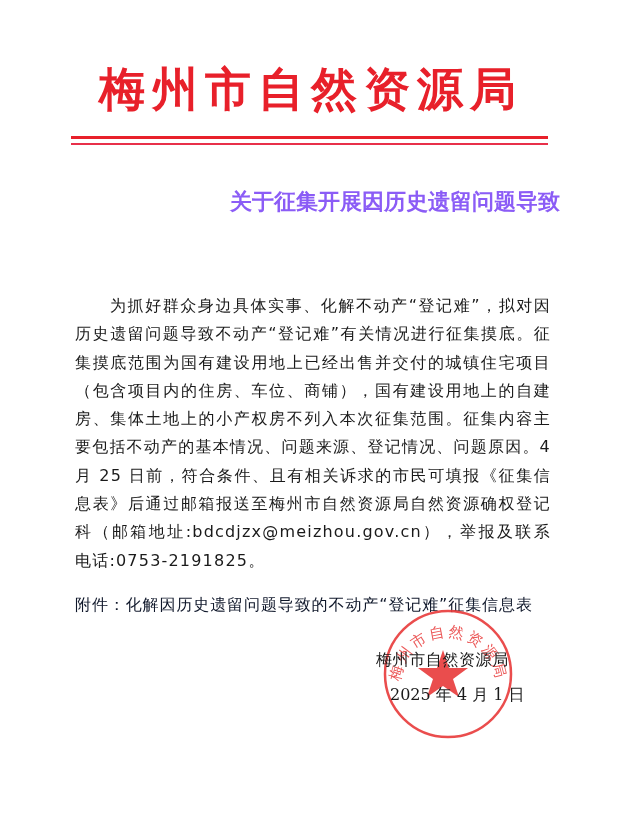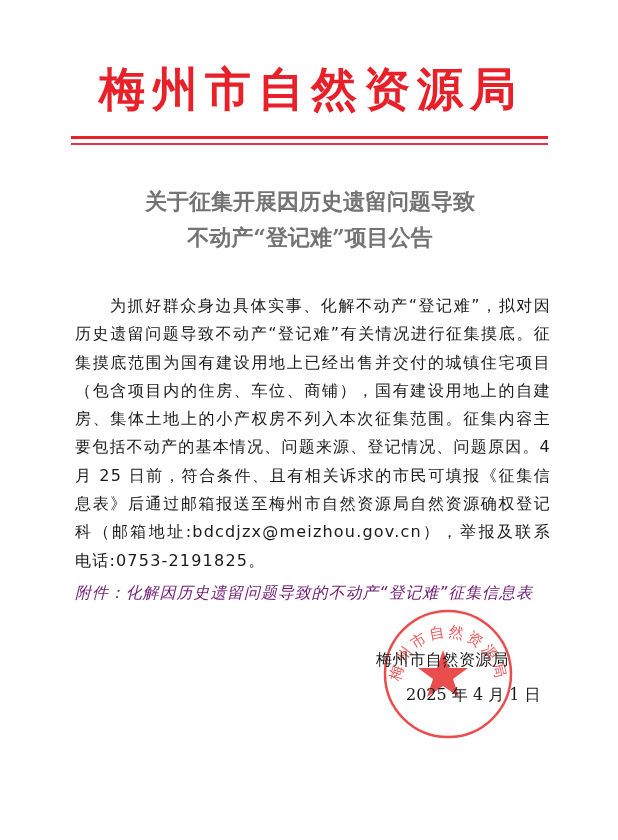--- a/index.html
+++ b/index.html
@@ -10,57 +10,56 @@
   .masthead {
     position: absolute; left: 96px; top: 60px; width: 430px; height: 58px;
     color: #e8202a; font-family: "DejaVu Serif", "Liberation Serif", serif;
     font-weight: bold; font-size: 46px; line-height: 58px; letter-spacing: 7px;
     white-space: nowrap; text-align: center;
   }
   .rule-thick { position: absolute; left: 71px; width: 477px; top: 136px; height: 3px; background: #e8202a; }
   .rule-thin { position: absolute; left: 71px; width: 477px; top: 143px; height: 2px; background: #e8304a; }
   .doc-title {
     position: absolute; left: 60px; width: 500px; top: 183px;
-    text-align: center; font-weight: bold; font-size: 22px; line-height: 36px;
-    font-family: "DejaVu Serif", "Liberation Serif", serif; color: #737373;
+    text-align: right; font-weight: bold; font-size: 22px; line-height: 36px;
+    font-family: "DejaVu Serif", "Liberation Serif", serif; color: #8b5cf6;
   }
   .doc-title div { white-space: nowrap; }
   .body-text {
     position: absolute; left: 75px; width: 476px; top: 292px;
     font-size: 16px; line-height: 28.3px; text-align: justify;
     font-family: "DejaVu Sans", "Liberation Sans", sans-serif; color: #1a1a1a;
     text-indent: 35px; letter-spacing: 1.2px;
   }
   .attachment {
-    position: absolute; left: 75px; top: 580px; width: 480px;
+    position: absolute; left: 75px; top: 592px; width: 480px;
     font-size: 16px; line-height: 26px; white-space: nowrap; letter-spacing: 0.9px;
-    font-family: "DejaVu Sans", "Liberation Sans", sans-serif; color: #701a75; font-style: italic;
+    font-family: "DejaVu Sans", "Liberation Sans", sans-serif; color: #0f172a;
   }
   .seal { position: absolute; left: 382px; top: 608px; width: 132px; height: 132px; }
   .signature {
     position: absolute; left: 376px; top: 648px; width: 140px;
     font-size: 16px; line-height: 24px; white-space: nowrap; letter-spacing: 0.6px;
     font-family: "DejaVu Sans", "Liberation Sans", sans-serif; color: #1a1a1a;
   }
   .date {
     position: absolute; left: 390px; top: 683px; width: 130px;
     font-size: 16px; line-height: 24px; white-space: nowrap;
-    font-family: "DejaVu Serif", "Liberation Serif", serif; color: #1a1a1a; margin-left: 16px;
+    font-family: "DejaVu Serif", "Liberation Serif", serif; color: #1a1a1a;
   }
 </style>
 </head>
 <body>
 
 <div class="masthead">梅州市自然资源局</div>
 <div class="rule-thick"></div>
 <div class="rule-thin"></div>
 
 <div class="doc-title">
   <div>关于征集开展因历史遗留问题导致</div>
-  <div>不动产“登记难”项目公告</div>
 </div>
 
 <div class="body-text">为抓好群众身边具体实事、化解不动产“登记难”，拟对因历史遗留问题导致不动产“登记难”有关情况进行征集摸底。征集摸底范围为国有建设用地上已经出售并交付的城镇住宅项目（包含项目内的住房、车位、商铺），国有建设用地上的自建房、集体土地上的小产权房不列入本次征集范围。征集内容主要包括不动产的基本情况、问题来源、登记情况、问题原因。4 月 25 日前，符合条件、且有相关诉求的市民可填报《征集信息表》后通过邮箱报送至梅州市自然资源局自然资源确权登记科（邮箱地址:bdcdjzx@meizhou.gov.cn），举报及联系电话:0753-2191825。</div>
 
 <div class="attachment">附件：化解因历史遗留问题导致的不动产“登记难”征集信息表</div>
 
 <svg class="seal" viewBox="0 0 132 132">
   <defs>
     <path id="sealArc" d="M 22 96 A 48 48 0 1 1 110 96"></path>
   </defs>

